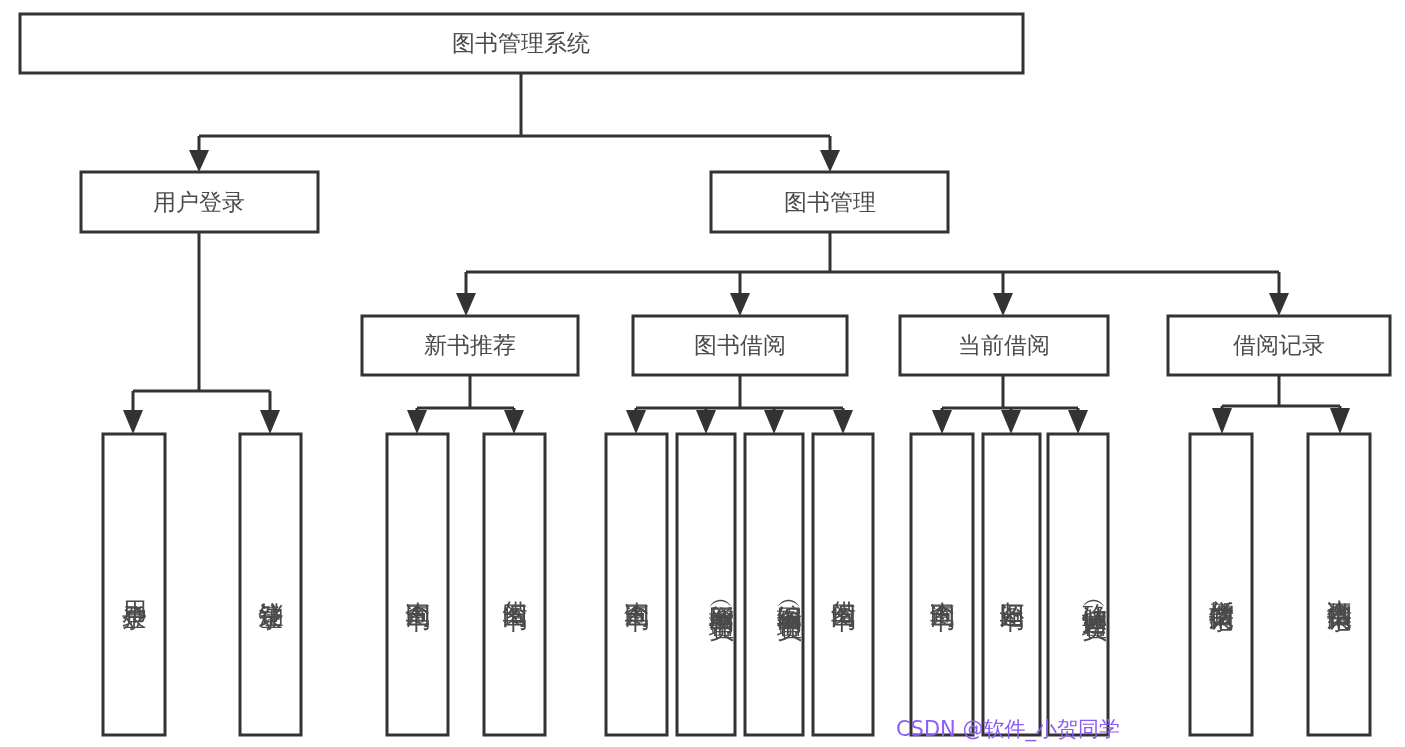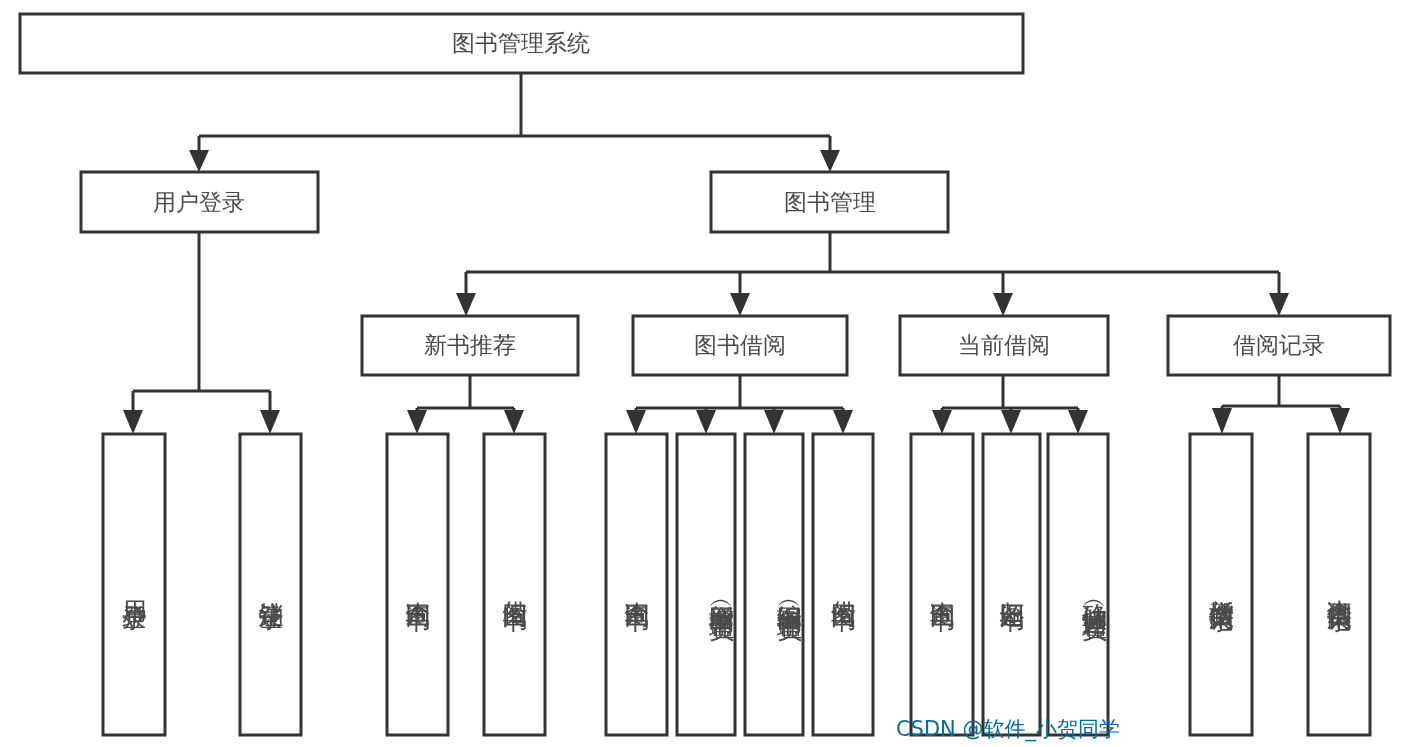--- a/index.html
+++ b/index.html
@@ -62,21 +62,21 @@
     color: #4a4a4a;
     white-space: nowrap;
     pointer-events: none;
   }
   .watermark {
     position: absolute;
     right: 8px;
     bottom: 4px;
     font-family: "DejaVu Sans", "Liberation Sans", sans-serif;
     font-size: 21px;
-    color: #0369a1;
+    color: #8b5cf6;
     white-space: nowrap;
   }
 </style>
 </head>
 <body>
 
 <div id="diagram-root">
 
   <svg class="diagram-canvas" viewBox="0 0 1405 747">
 

